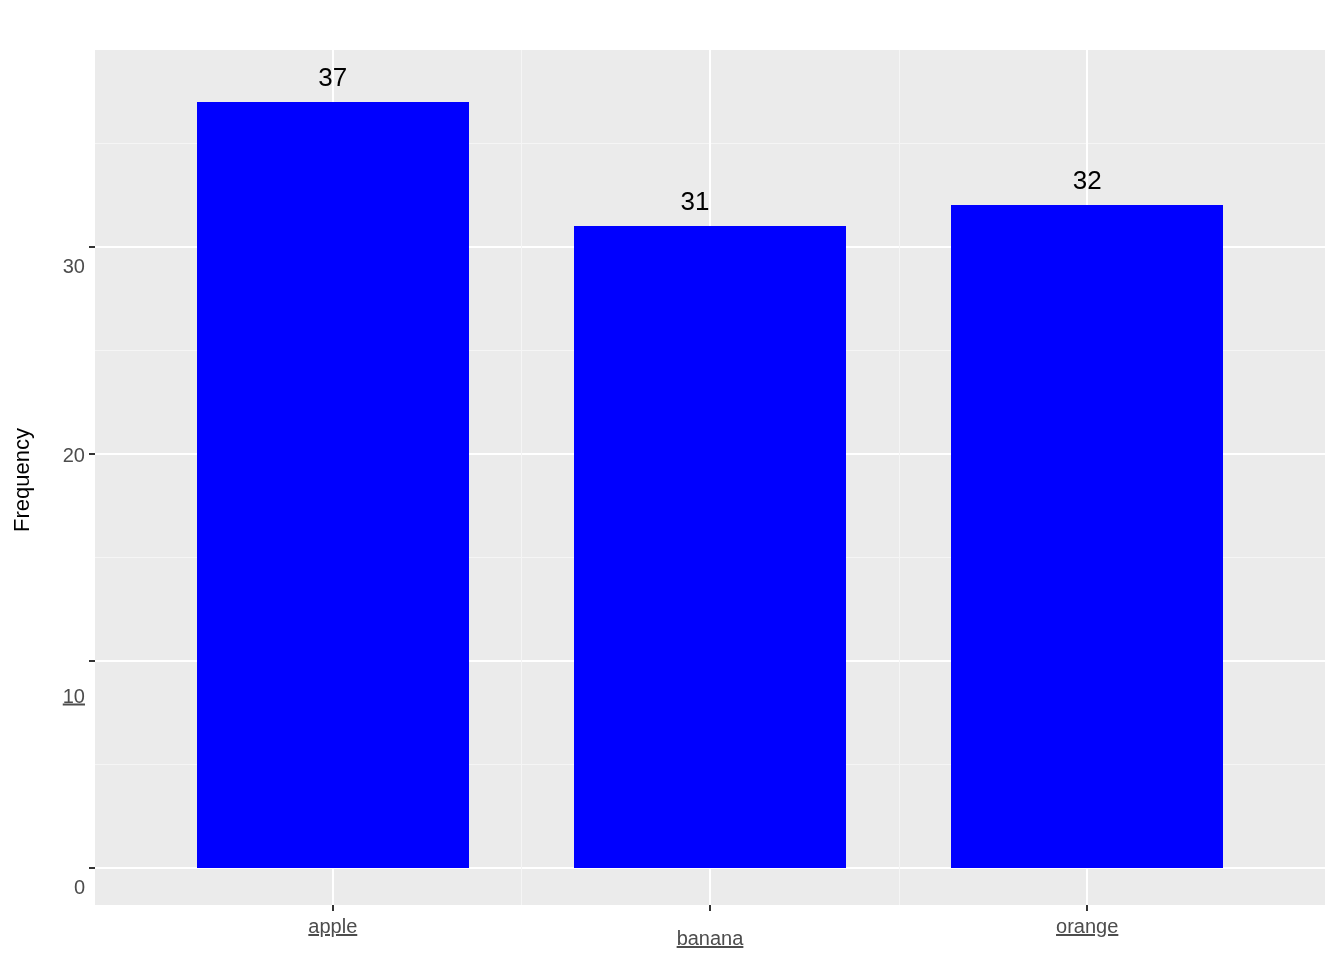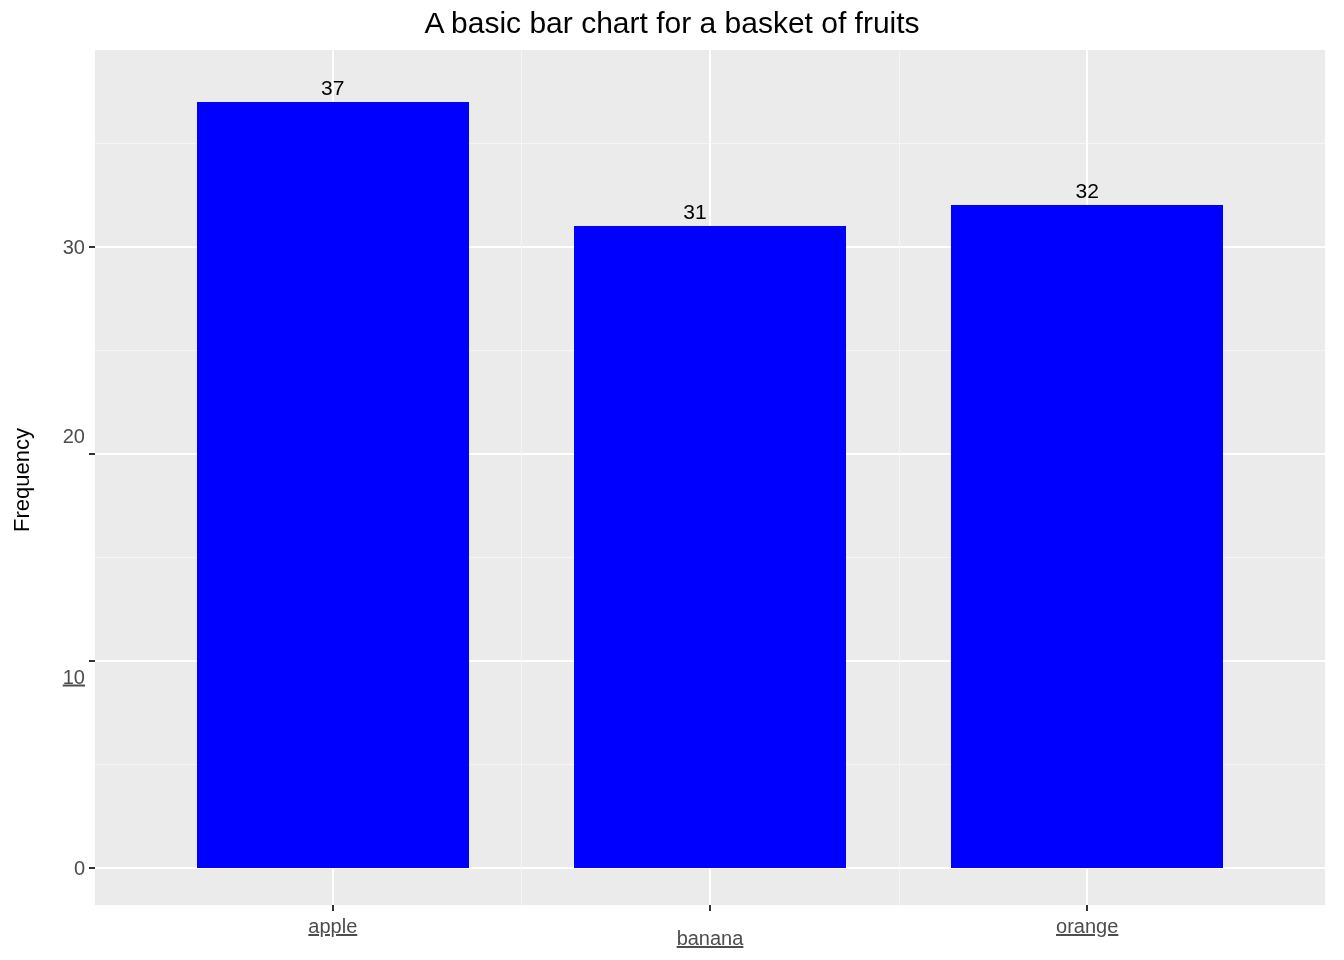--- a/index.html
+++ b/index.html
@@ -77,33 +77,34 @@
     width: 1px;
     background: #f5f5f5;
   }
   .bar {
     position: absolute;
     bottom: 0;
     background: #0000ff;
   }
   .bar-label {
     position: absolute;
-    font-size: 21px;
+    font-size: 26px;
     text-align: left;
     transform: translate(-50%, -100%);
-    padding-bottom: 2px;
+    padding-bottom: 9px;
   }
   .ytick {
     position: absolute;
     right: 100%;
     transform: translateY(-50%);
     font-size: 20px;
     color: #4d4d4d;
     padding-right: 10px;
     white-space: nowrap;
+    margin-top: 19px;
   }
   .ytick-mark {
     position: absolute;
     right: -1px;
     width: 6px;
     height: 2px;
     background: #333333;
     transform: translateY(-50%);
   }
   .xtick {
@@ -123,21 +124,20 @@
     height: 6px;
     background: #333333;
     transform: translateX(-50%);
   }
 </style>
 </head>
 <body>
 
 <div class="chart-wrap">
 
-  <div class="title">A basic bar chart for a basket of fruits</div>
 
   <div class="ylabel">
     <span>Frequency</span>
   </div>
 
   <div class="plot">
 
   <div class="gridline-major" style="top: 816.736px;"></div>
       <div class="ytick-mark" style="top: 817.736px; left: -6px; right: auto;"></div>
       <div class="ytick" style="top: 817.736px;">0</div>

